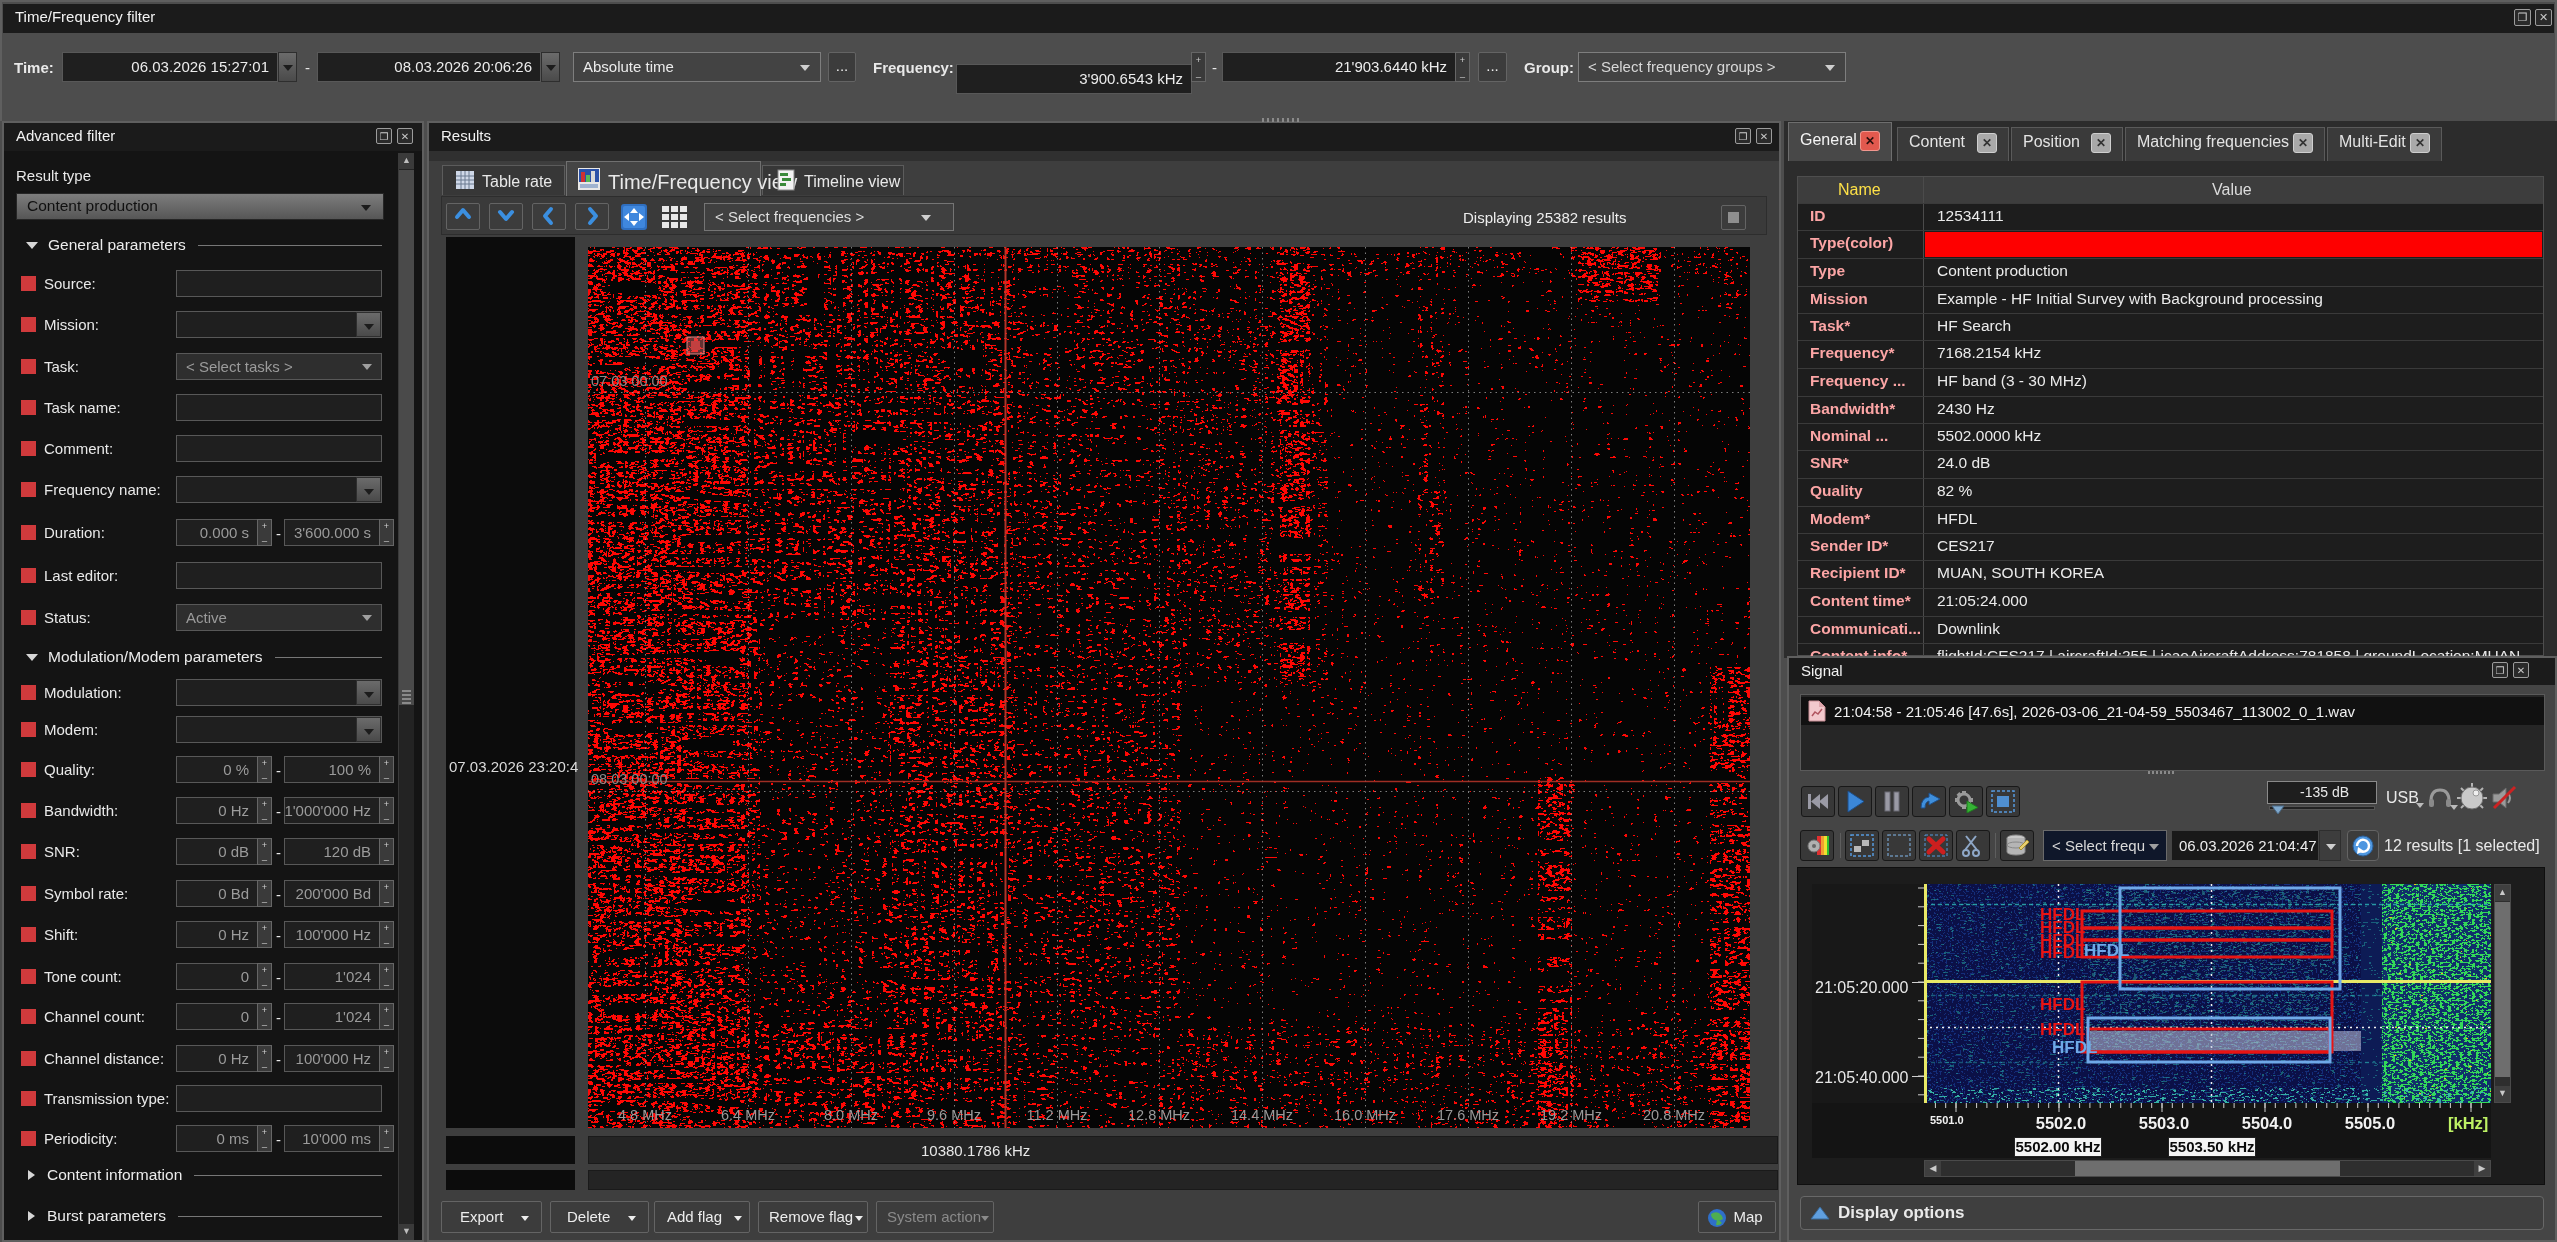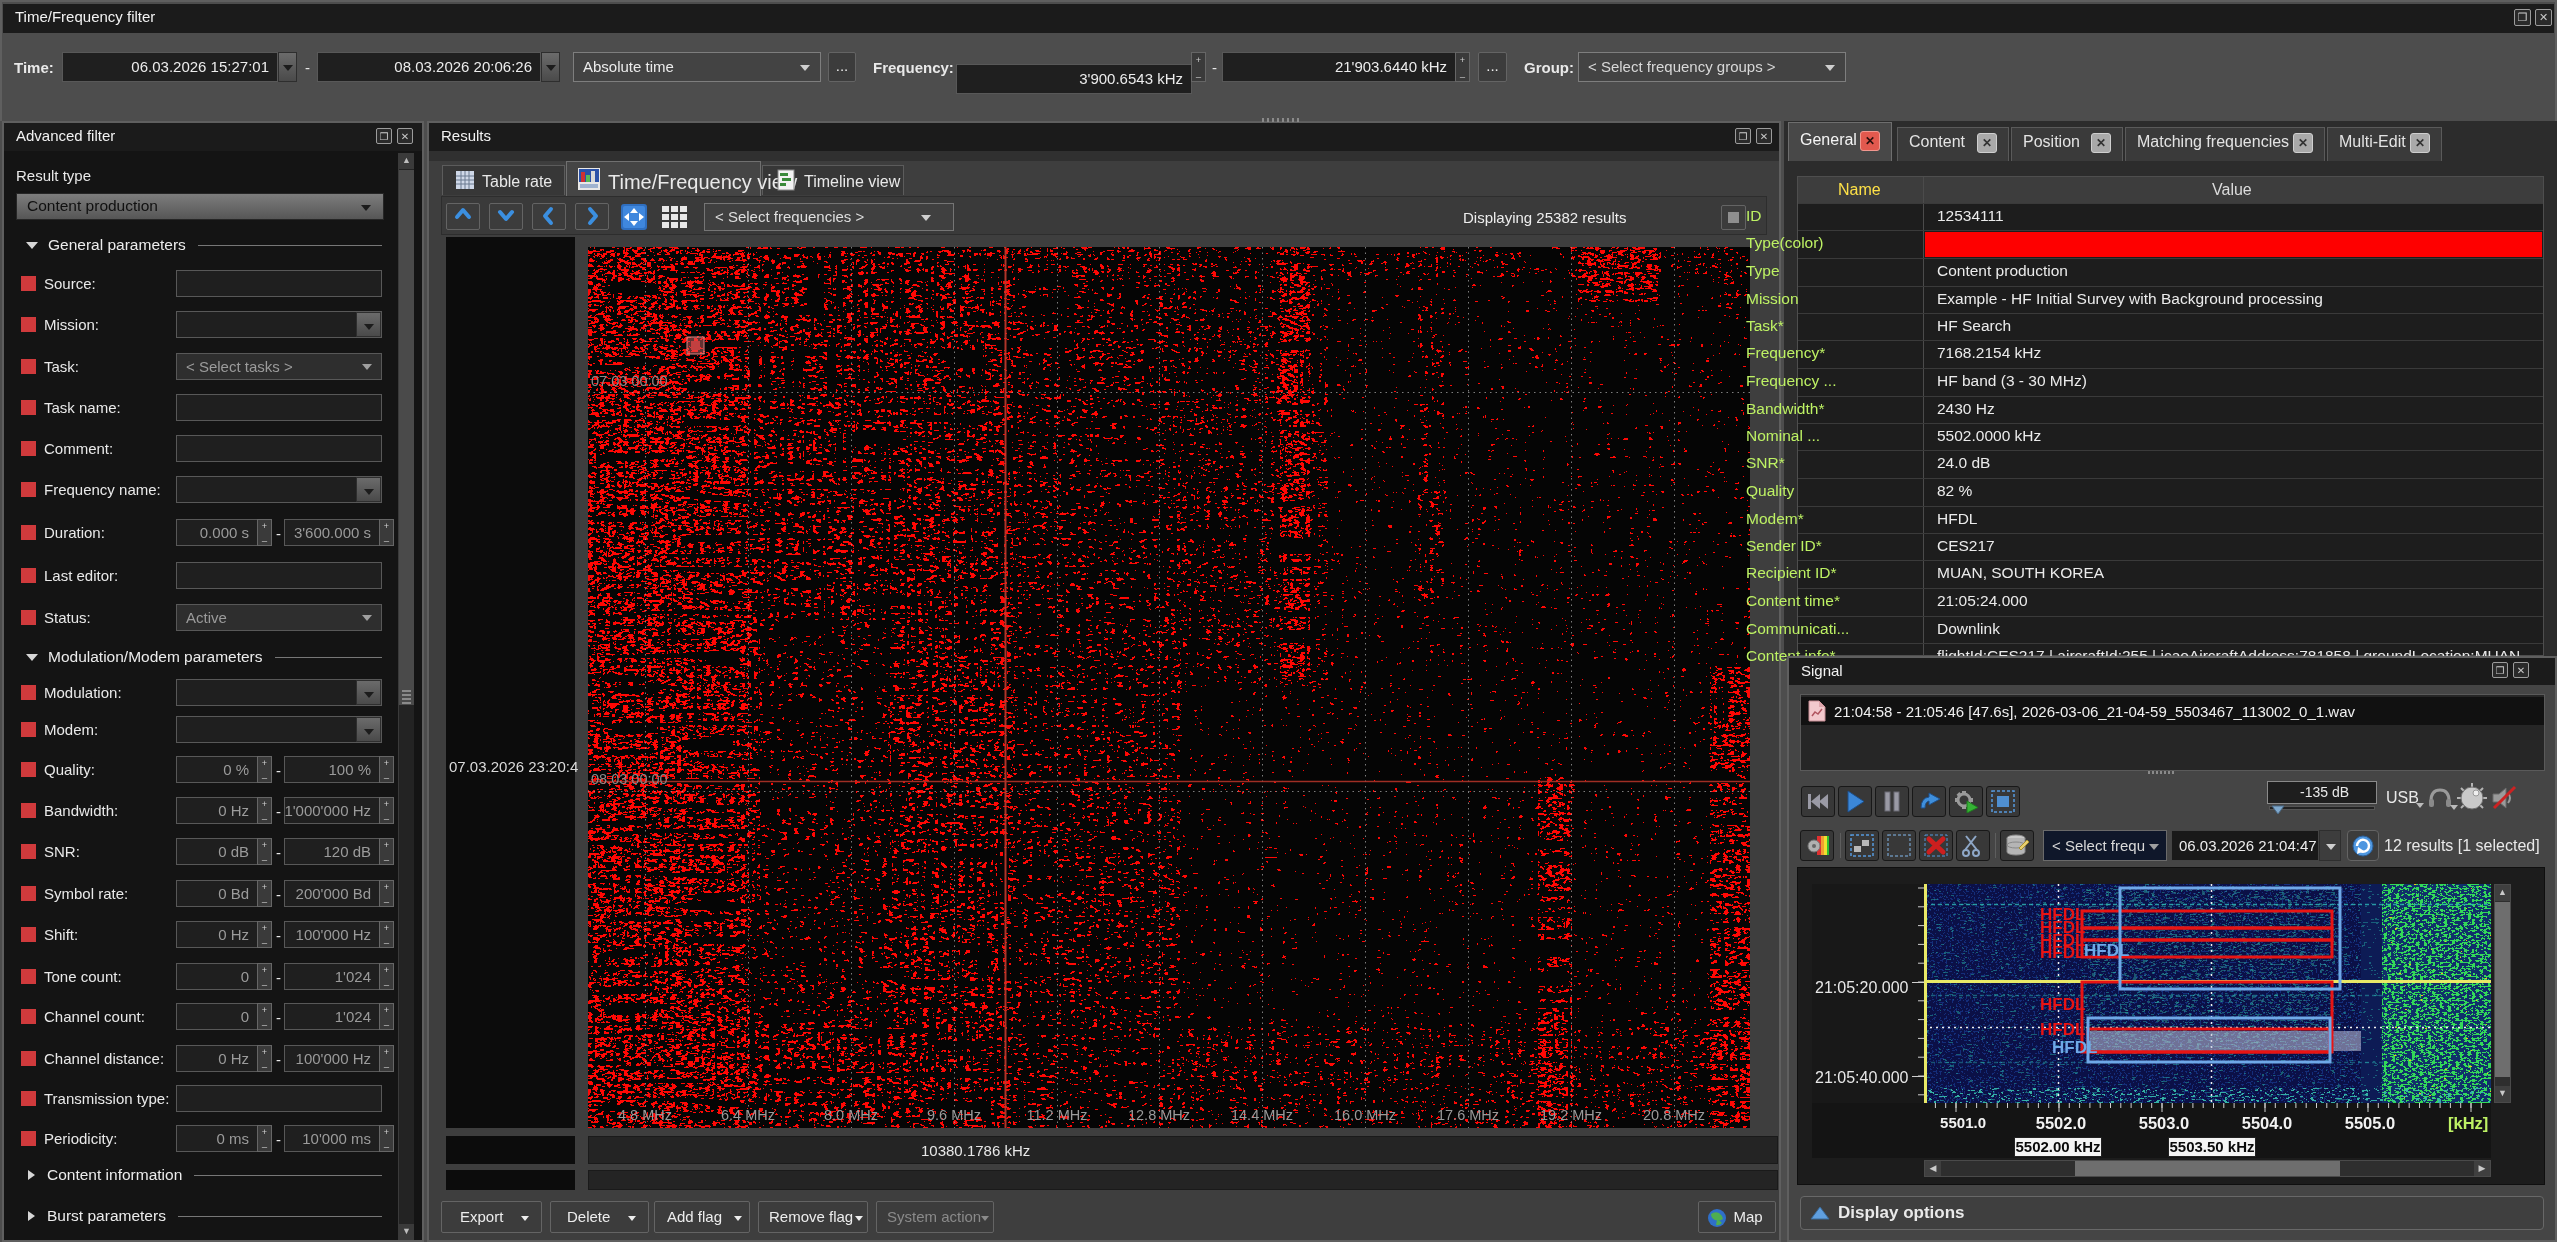--- a/index.html
+++ b/index.html
@@ -18,21 +18,21 @@
 .b{font-weight:bold}
 .btn{position:absolute;background:#3c3c3c;border:1px solid #646464;color:#ededed;font-size:15px;text-align:center;border-radius:2px}
 .redsq{position:absolute;width:15px;height:15px;background:#d03a3c}
 .gray{color:#9b9b9b}
 .spin{position:absolute;width:15px;background:#3a3a3a;border:1px solid #666;color:#cfcfcf}
 .spin i{position:absolute;left:0;right:0;text-align:center;font-style:normal;font-size:9px;line-height:9px}
 .sechdr{position:absolute;display:flex;align-items:center;color:#ececec;font-size:15.5px;white-space:nowrap}
 .sechdr .ln{height:1px;background:#777;flex:1;margin-left:12px}
 .tri-d{width:0;height:0;border-left:6px solid transparent;border-right:6px solid transparent;border-top:7px solid #d6d6d6;margin-right:10px}
 .tri-r{width:0;height:0;border-top:5px solid transparent;border-bottom:5px solid transparent;border-left:7px solid #d6d6d6;margin-right:12px}
-.cell-n{position:absolute;left:1746px;font-size:15.5px;font-weight:normal;color:#bef264;white-space:nowrap}
+.cell-n{position:absolute;left:1810px;font-size:15.5px;font-weight:bold;color:#fca5a5;white-space:nowrap}
 .cell-v{position:absolute;left:1937px;font-size:15.5px;color:#ebebeb;white-space:nowrap}
 .rowsep{position:absolute;left:1798px;width:745px;height:1px;background:#3a3a3a}
 </style>
 </head>
 <body>
 
 <div class="abs" style="left:0;top:0;width:2557px;height:121px;background:#4d4d4d;border:2px solid #5f5f5f;border-bottom:none"></div>
 <div class="tbar" style="left:3px;top:4px;width:2551px;height:29px">
     <span class="ttl">Time/Frequency filter</span>
   </div>
@@ -1010,21 +1010,21 @@
         <line x1="547.0" y1="0" x2="547.0" y2="5"></line>
         <line x1="557.3" y1="0" x2="557.3" y2="5"></line>
         <line x1="32" y1="0" x2="32" y2="9"></line>
         <line x1="135" y1="0" x2="135" y2="9"></line>
         <line x1="238" y1="0" x2="238" y2="9"></line>
         <line x1="341" y1="0" x2="341" y2="9"></line>
         <line x1="444" y1="0" x2="444" y2="9"></line>
         <line x1="547" y1="0" x2="547" y2="9"></line>
       </g>
 </svg>
-<div class="lbl b" style="left:1930px;top:1114px;color:#f2f2f2;font-size:15px;width:56px;text-align:right">5501.0</div>
+<div class="lbl b" style="left:1930px;top:1114px;color:#f2f2f2;font-size:11px;width:56px;text-align:left">5501.0</div>
 <div class="lbl b" style="left:2033px;top:1114px;color:#f2f2f2;font-size:16.5px;width:56px;text-align:center">5502.0</div>
 <div class="lbl b" style="left:2136px;top:1114px;color:#f2f2f2;font-size:16.5px;width:56px;text-align:center">5503.0</div>
 <div class="lbl b" style="left:2239px;top:1114px;color:#f2f2f2;font-size:16.5px;width:56px;text-align:center">5504.0</div>
 <div class="lbl b" style="left:2342px;top:1114px;color:#f2f2f2;font-size:16.5px;width:56px;text-align:center">5505.0</div>
 <div class="lbl b" style="left:2448px;top:1114px;color:#bef264;font-size:16.5px">[kHz]</div>
 <div class="abs" style="left:2014px;top:1137px;width:88px;height:20px;background:#f4f4f4;border:1px solid #222;color:#0a0a0a;font-size:15px;font-weight:bold;text-align:center;line-height:18px">5502.00 kHz</div>
 <div class="abs" style="left:2168px;top:1137px;width:88px;height:20px;background:#f4f4f4;border:1px solid #222;color:#0a0a0a;font-size:15px;font-weight:bold;text-align:center;line-height:18px">5503.50 kHz</div>
 <div class="abs" style="left:2494px;top:884px;width:17px;height:219px;background:#2e2e2e;border:1px solid #4a4a4a"></div>
 <div class="abs" style="left:2495px;top:885px;width:15px;height:16px;background:#3f3f3f;color:#c9c9c9;font-size:9px;text-align:center;line-height:15px">▲</div>
 <div class="abs" style="left:2495px;top:1086px;width:15px;height:16px;background:#3f3f3f;color:#c9c9c9;font-size:9px;text-align:center;line-height:15px">▼</div>

